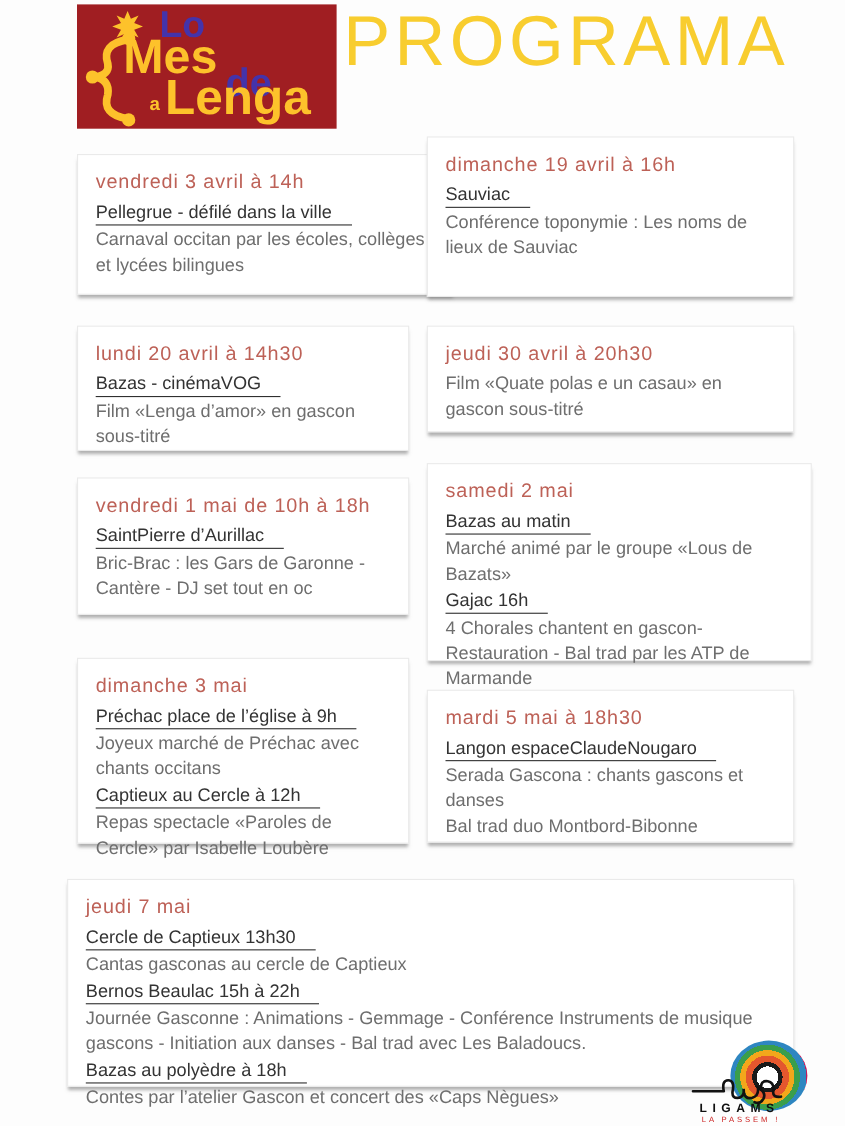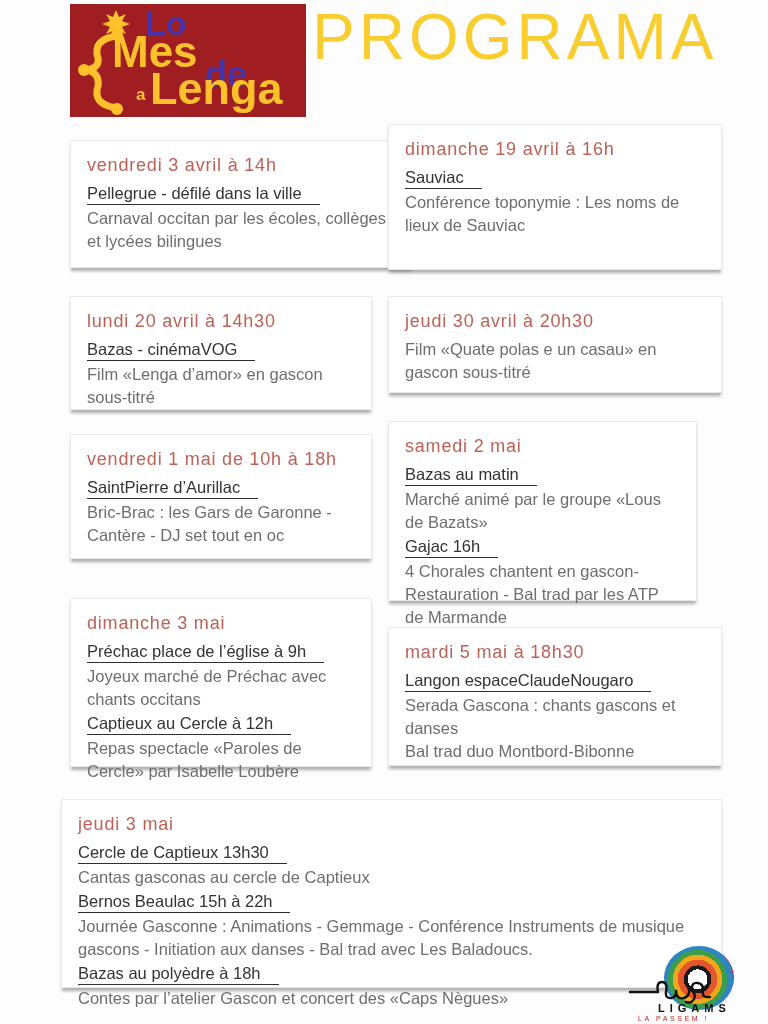--- a/index.html
+++ b/index.html
@@ -29,21 +29,21 @@
     position:absolute;background:#ffffff;
     border:1px solid #eaeaea;
     box-shadow:0 4px 3px -1px rgba(110,110,110,0.55);
     padding:12px 16px 10px 16px;box-sizing:border-box;
   }
   #card-0{left:70px;top:140px;width:343px;height:128px;}
   #card-1{left:388px;top:124px;width:334px;height:146px;}
   #card-2{left:70px;top:296px;width:302px;height:114px;}
   #card-3{left:388px;top:296px;width:334px;height:97px;}
   #card-4{left:70px;top:434px;width:302px;height:125px;}
-  #card-5{left:388px;top:421px;width:309px;height:180px;}
+  #card-5{left:388px;top:421px;width:350px;height:180px;}
   #card-6{left:70px;top:598px;width:302px;height:169px;}
   #card-7{left:388px;top:627px;width:334px;height:139px;}
   #card-8{left:61px;top:799px;width:661px;height:189px;}
   .date{
     color:#bd6157;font-size:18px;letter-spacing:0.8px;
     margin-bottom:5px;line-height:24px;
   }
   .loc-row{margin-top:1px;line-height:23px;}
   .loc{
     color:#333333;font-size:16.5px;display:inline-block;
@@ -57,21 +57,21 @@
   .footer-logo{position:absolute;left:628px;top:938px;width:118px;height:86px;}
   .swirl{
     position:absolute;left:36px;top:8px;width:70px;height:64px;border-radius:50%;
     background:radial-gradient(circle at 48% 52%,
       #ffffff 0 20%, #1a1a1a 20% 28%, #e4572e 28% 40%, #f2a71b 40% 50%,
       #3a9e4c 50% 60%, #2e86c1 60% 72%, #c2185b 72% 84%, #7b1fa2 84% 100%);
   }
   .script-svg{position:absolute;left:0;top:36px;}
   .brand{
     position:absolute;left:8px;top:64px;font-size:11px;font-weight:bold;
-    letter-spacing:5px;color:#101010;white-space:nowrap;margin-left:22px;
+    letter-spacing:5px;color:#101010;white-space:nowrap;
   }
   .tagline{
     position:absolute;left:10px;top:77px;font-size:7px;
     letter-spacing:2.6px;color:#cc2222;white-space:nowrap;
   }
 </style>
 </head>
 <body>
 
 <div class="logo-box">
@@ -130,21 +130,21 @@
       <div class="loc-row"><span class="loc">Captieux au Cercle à 12h</span></div>
       <div class="desc">Repas spectacle «Paroles de Cercle» par Isabelle Loubère</div>
     </div>
     <div class="card" id="card-7">
     <div class="date">mardi 5 mai à 18h30</div>
   <div class="loc-row"><span class="loc">Langon espaceClaudeNougaro</span></div>
       <div class="desc">Serada Gascona : chants gascons et danses
 Bal trad duo Montbord-Bibonne</div>
     </div>
     <div class="card" id="card-8">
-    <div class="date">jeudi 3 mai</div>
+    <div class="date">jeudi 7 mai</div>
   <div class="loc-row"><span class="loc">Cercle de Captieux 13h30</span></div>
       <div class="desc">Cantas gasconas au cercle de Captieux</div>
       <div class="loc-row"><span class="loc">Bernos Beaulac 15h à 22h</span></div>
       <div class="desc">Journée Gasconne : Animations - Gemmage - Conférence Instruments de musique gascons - Initiation aux danses - Bal trad avec Les Baladoucs.</div>
       <div class="loc-row"><span class="loc">Bazas au polyèdre à 18h</span></div>
       <div class="desc">Contes par l’atelier Gascon et concert des «Caps Nègues»</div>
     </div>
   </div>
 
 <div class="footer-logo">

